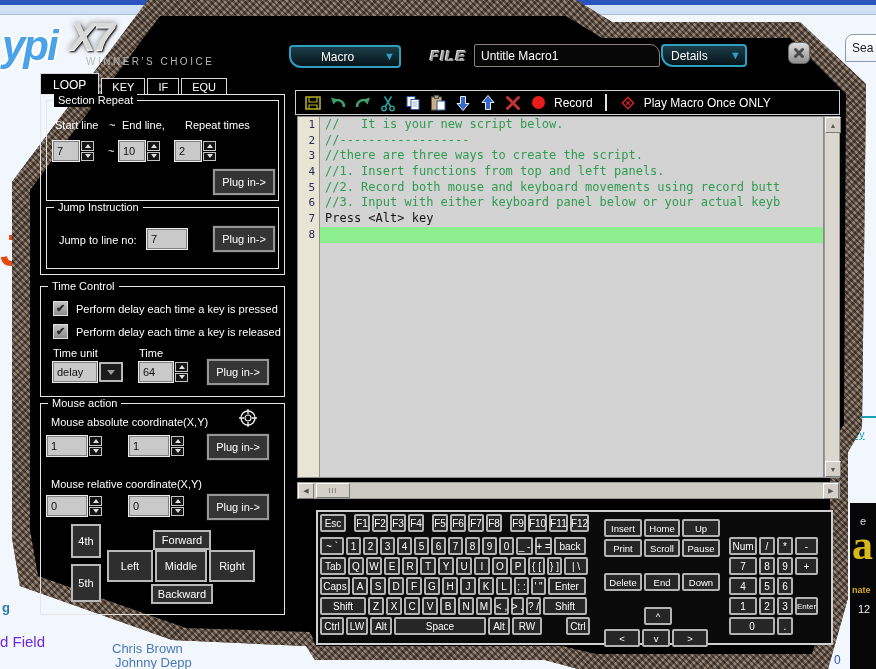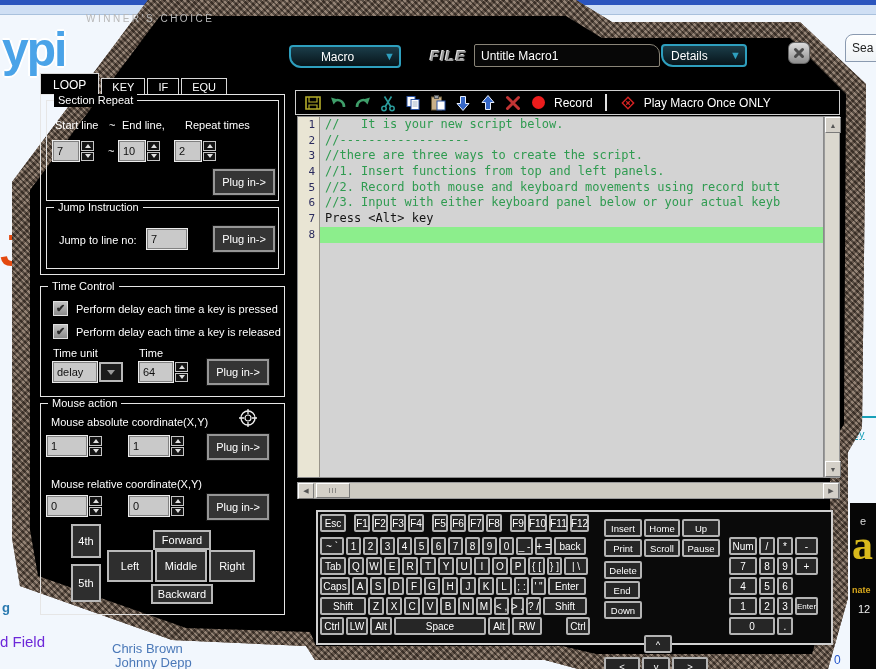--- a/index.html
+++ b/index.html
@@ -2,21 +2,21 @@
 <html><head>
 <meta charset="utf-8">
 <style>
   html,body{margin:0;padding:0}
   #stage{position:relative;width:876px;height:669px;overflow:hidden;background:#f2f7fd;
          font-family:"Liberation Sans",sans-serif;-webkit-font-smoothing:antialiased}
   .abs{position:absolute}
   
   #topbar1{left:0;top:0;width:876px;height:5px;background:#2b55be}
   #topbar2{left:0;top:5px;width:876px;height:9px;background:#cfdff4;border-bottom:1px solid #a9c1dd}
-  #bg-logo{left:2px;top:22px;font-size:48px;font-weight:bold;color:#4aa3e8;
+  #bg-logo{left:2px;top:22px;font-size:42px;font-weight:bold;font-style:italic;color:#4aa3e8;
            text-shadow:-2px 0 #fff,2px 0 #fff,0 -2px #fff,0 2px #fff;letter-spacing:-2px}
   #bg-heading{left:0;top:226px;font-size:44px;font-weight:bold;color:#e4490f}
   #bg-g{left:2px;top:600px;font-size:13px;color:#2a7ab0;font-weight:bold}
   #bg-dfield{left:0;top:633px;font-size:15px;color:#6d28d9}
   #bg-name1{left:112px;top:641px;font-size:13px;color:#4a78b8}
   #bg-name2{left:115px;top:655px;font-size:13px;color:#4a78b8}
   #bg-zero{left:834px;top:653px;font-size:12px;color:#2255cc}
   #sea-tab{left:845px;top:34px;width:31px;height:26px;background:linear-gradient(#ffffff,#eef2f6);
            border:1px solid #8a9ab0;border-radius:8px 0 0 0;color:#222;font-size:12px;
            display:flex;align-items:center;padding-left:6px;z-index:2}
@@ -163,20 +163,21 @@
     <span id="rb-nate">nate</span>
     <span id="rb-12">12</span>
   </div>
 
   <div class="abs" id="win-border"></div>
   <div class="abs" id="win-body"></div>
 
   <div class="abs" id="content">
 
     <div class="abs" id="x7-logo">
+      <div id="x7-title">X7</div>
       <div id="x7-sub">WINNER'S CHOICE</div>
     </div>
     <div class="combo" style="left:289px;top:45px;width:112px">
       <span class="combo-label">Macro</span>
       <span class="combo-arrow">▼</span>
     </div>
     <div class="abs" id="file-label">FILE</div>
     <div class="abs" id="filename-box">Untitle Macro1</div>
     <div class="combo" style="left:661px;top:44px;width:86px">
       <span class="combo-label" style="text-align:left;padding-left:8px">Details</span>
@@ -560,21 +561,21 @@
           <div class="krow" style="margin-top: 5px;">
             <span class="key nkey" style="width: 38px;">Insert</span>
             <span class="key nkey" style="width: 36px;">Home</span>
             <span class="key nkey" style="width: 38px;">Up</span>
           </div>
           <div class="krow" style="margin-top: 0px;">
             <span class="key nkey" style="width: 38px;">Print</span>
             <span class="key nkey" style="width: 36px;">Scroll</span>
             <span class="key nkey" style="width: 38px;">Pause</span>
           </div>
-          <div class="krow" style="margin-top: 2px; flex-direction: column;">
+          <div class="krow" style="margin-top: 14px;">
             <span class="key nkey" style="width: 38px;">Delete</span>
             <span class="key nkey" style="width: 36px;">End</span>
             <span class="key nkey" style="width: 38px;">Down</span>
           </div>
           <div class="krow" style="margin-top: 14px;">
             <span class="kgap" style="width: 40px;"></span>
             <span class="key nkey" style="width: 28px;">^</span>
           </div>
           <div class="krow" style="margin-top: 2px;">
             <span class="key nkey" style="width: 36px;">&lt;</span>

